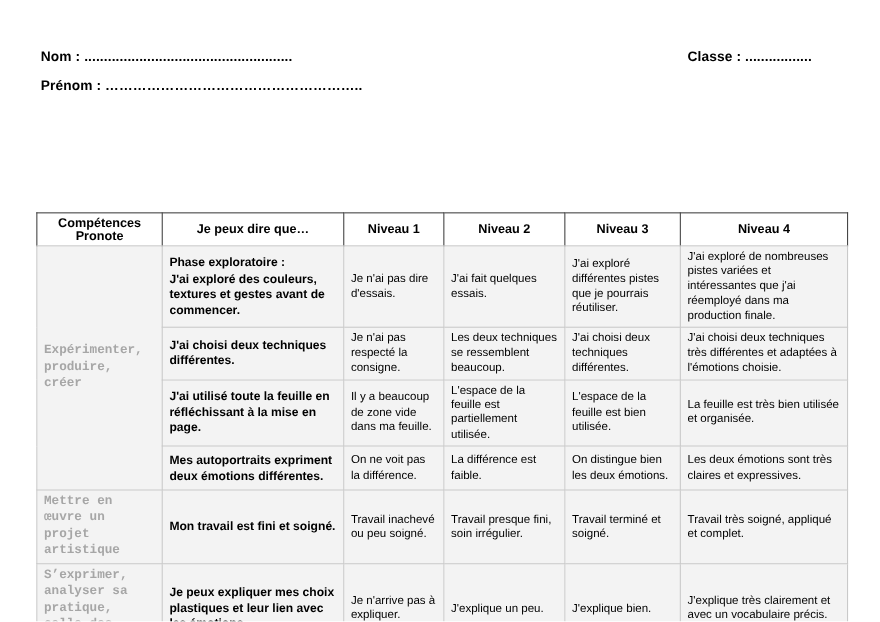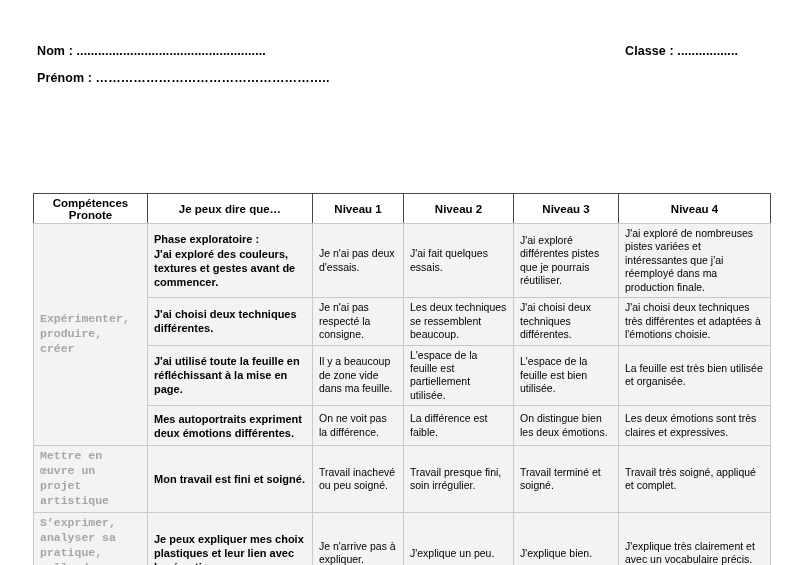--- a/index.html
+++ b/index.html
@@ -123,21 +123,21 @@
         <th>Niveau 2</th>
         <th>Niveau 3</th>
         <th>Niveau 4</th>
       </tr>
     </thead>
     <tbody>
       <tr class="r0">
         <td class="group" rowspan="4">Expérimenter, produire, créer</td>
         <td class="stmt">Phase exploratoire :
 J'ai exploré des couleurs, textures et gestes avant de commencer.</td>
-        <td class="lvl">Je n'ai pas deux d'essais.</td>
+        <td class="lvl">Je n'ai pas dire d'essais.</td>
         <td class="lvl">J'ai fait quelques essais.</td>
         <td class="lvl">J'ai exploré différentes pistes que je pourrais réutiliser.</td>
         <td class="lvl">J'ai exploré de nombreuses pistes variées et intéressantes que j'ai réemployé dans ma production finale.</td>
       </tr>
       <tr class="r1">
         <td class="stmt">J'ai choisi deux techniques différentes.</td>
         <td class="lvl">Je n'ai pas respecté la consigne.</td>
         <td class="lvl">Les deux techniques se ressemblent beaucoup.</td>
         <td class="lvl">J'ai choisi deux techniques différentes.</td>
         <td class="lvl">J'ai choisi deux techniques très différentes et adaptées à l'émotions choisie.</td>

